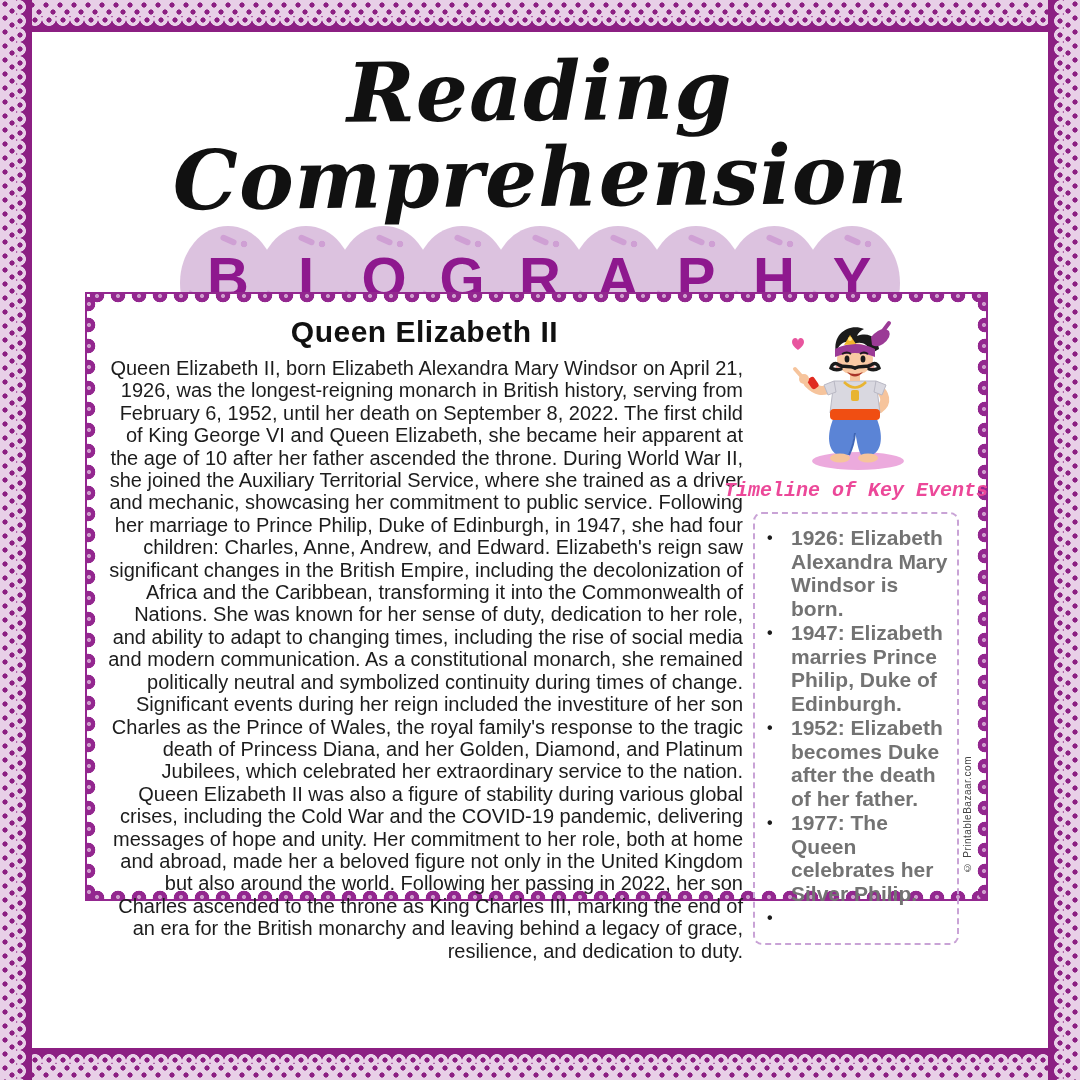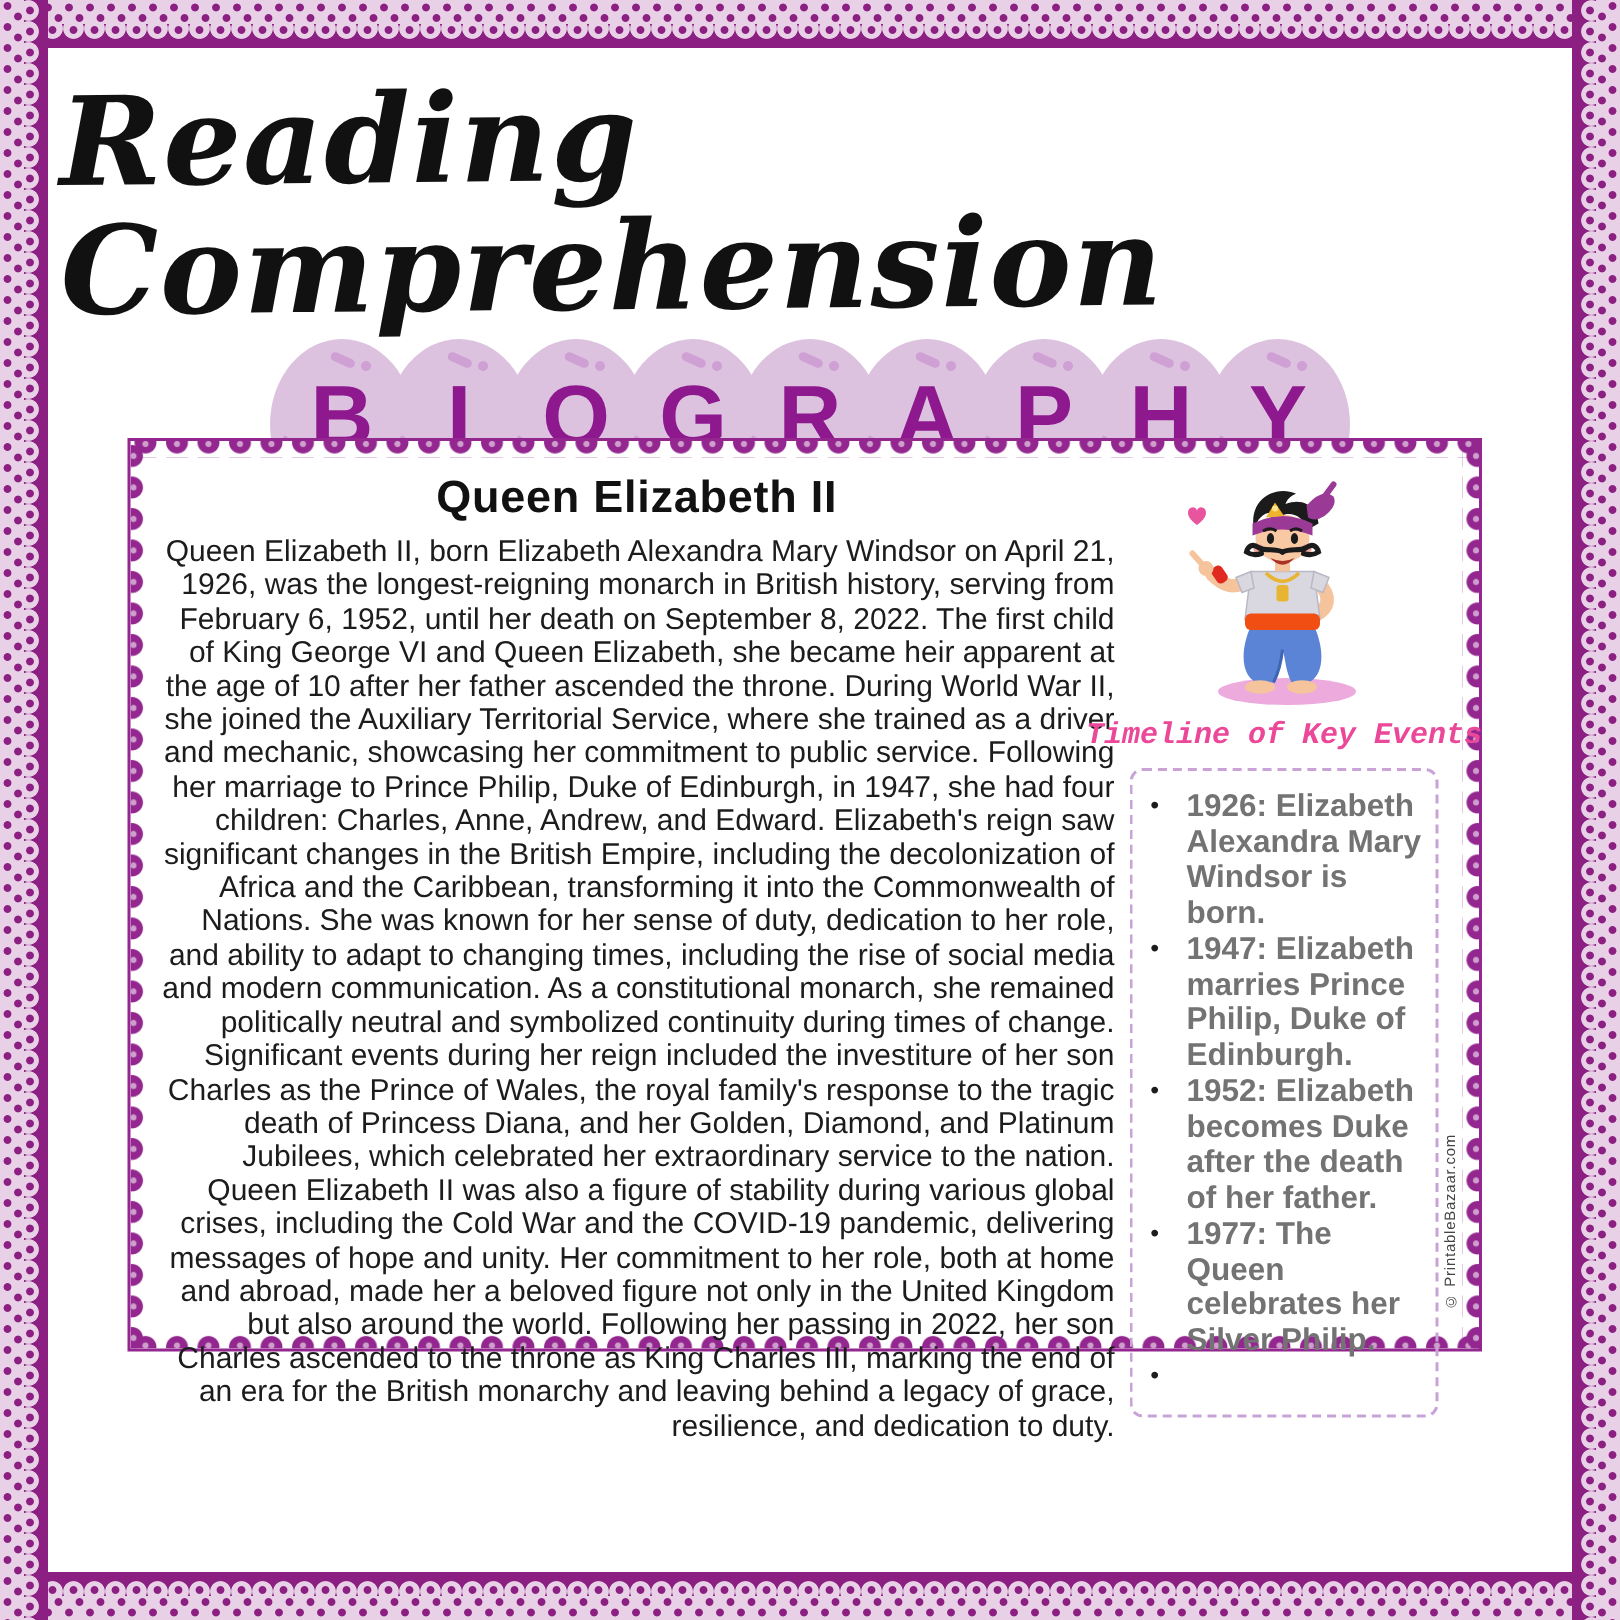--- a/index.html
+++ b/index.html
@@ -46,21 +46,21 @@
       radial-gradient(circle at 27px 4px, #8c1f82 2.3px, transparent 2.9px),
       radial-gradient(circle at 20px 11px,#8c1f82 2.3px, transparent 2.9px),
       radial-gradient(circle at 12px 7px, #8c1f82 2.3px, transparent 2.9px),
       radial-gradient(circle at 13px 7px, #e8d0e7 6.6px, transparent 7.2px),
       linear-gradient(#e8d0e7,#e8d0e7);
     background-size:32px 14px,32px 14px,32px 14px,32px 14px,16px 100%;
     background-repeat:repeat-y,repeat-y,repeat-y,repeat-y,no-repeat;
     background-position:0 0,0 0,0 0,0 0,16px 0;}
 
   
-  .header{position:absolute;top:48px;left:40px;right:40px;}
+  .header{position:absolute;top:48px;left:40px;right:40px;text-align:center;}
   .main-title{
     font-family:"DejaVu Serif", serif;font-style:italic;font-weight:bold;
     font-size:82px;line-height:1.05;color:#111111;letter-spacing:1px;
     transform:rotate(-0.5deg);
   }
   .bubble-row{display:flex;justify-content:center;margin-top:6px;height:116px;}
   .bubble{
     position:relative;width:96px;height:114px;border-radius:50%;
     background-color:#dcc2df;margin-left:-18px;
     background-image:

